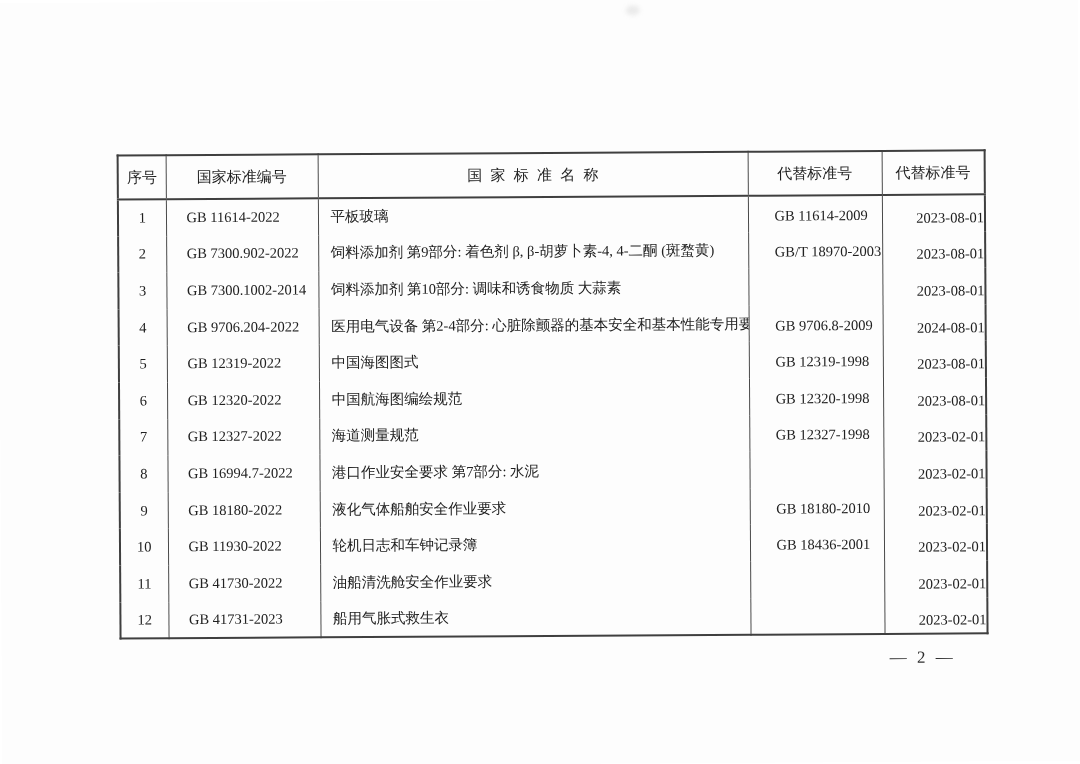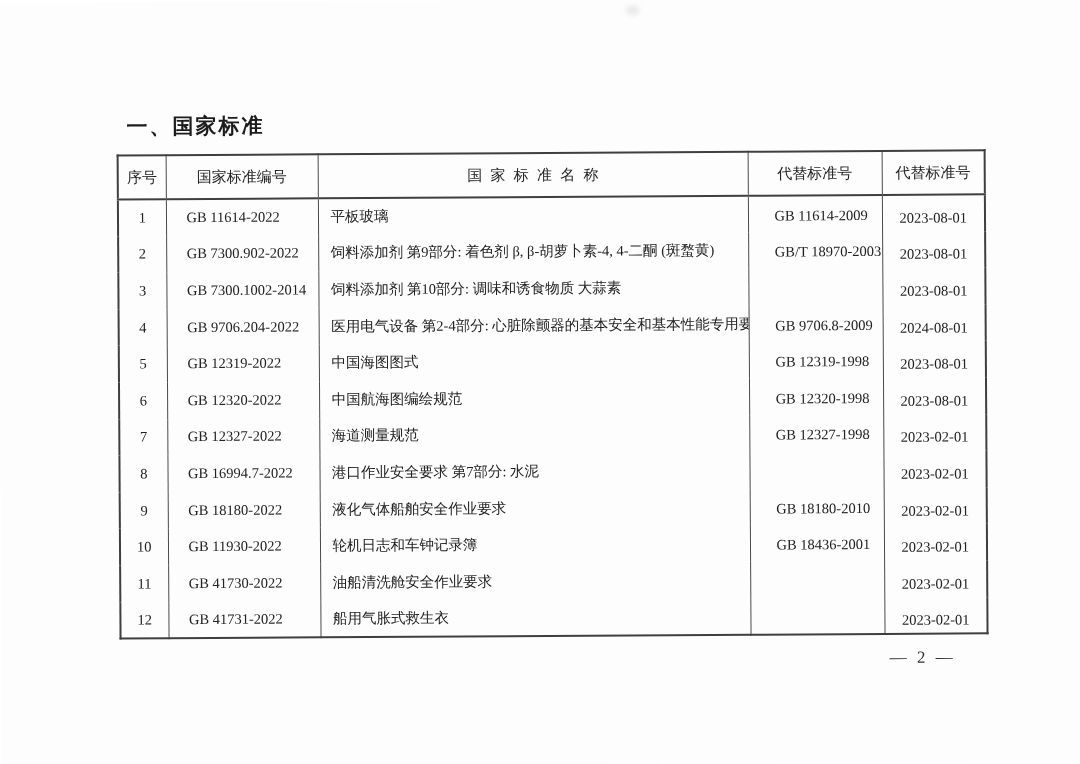--- a/index.html
+++ b/index.html
@@ -73,41 +73,40 @@
     font-weight: normal;
     font-size: 15px;
     text-align: center;
     color: #1e1e1e;
   }
   th.spaced { letter-spacing: 0.55em; text-indent: 0.55em; }
   td.c-no { text-align: center; }
   td.c-code { padding-left: 20px; }
   td.c-name { padding-left: 12px; }
   td.c-replaced { padding-left: 26px; }
-  td.c-date { text-align: center; }
+  td.c-date { text-align: right; }
   td .cell-text { position: relative; display: inline-block; }
   td.c-replaced .cell-text { top: 2px; }
   td.c-date .cell-text { top: 5px; }
   .page-number {
     position: absolute;
     left: 888px;
     top: 650px;
     font-size: 17px;
     letter-spacing: 3px;
     color: #2e2e2e;
     font-family: "Liberation Serif", "DejaVu Serif", serif;
   }
 </style>
 </head>
 <body>
 
 <div class="sheet">
   <div class="smudge"></div>
 
-  <h1 class="title">一、国家标准</h1>
 
   <table class="standards-table">
     <colgroup>
       <col class="c0">
         <col class="c1">
         <col class="c2">
         <col class="c3">
         <col class="c4">
     </colgroup>
     <thead>
@@ -192,21 +191,21 @@
         </tr>
         <tr>
           <td class="c-no"><span class="cell-text">11</span></td>
           <td class="c-code"><span class="cell-text">GB 41730-2022</span></td>
           <td class="c-name"><span class="cell-text">油船清洗舱安全作业要求</span></td>
           <td class="c-replaced"><span class="cell-text"></span></td>
           <td class="c-date"><span class="cell-text">2023-02-01</span></td>
         </tr>
         <tr>
           <td class="c-no"><span class="cell-text">12</span></td>
-          <td class="c-code"><span class="cell-text">GB 41731-2022</span></td>
+          <td class="c-code"><span class="cell-text">GB 41731-2023</span></td>
           <td class="c-name"><span class="cell-text">船用气胀式救生衣</span></td>
           <td class="c-replaced"><span class="cell-text"></span></td>
           <td class="c-date"><span class="cell-text">2023-02-01</span></td>
         </tr>
       </tbody>
   </table>
 
   <div class="page-number">— 2 —</div>
 </div>
 

